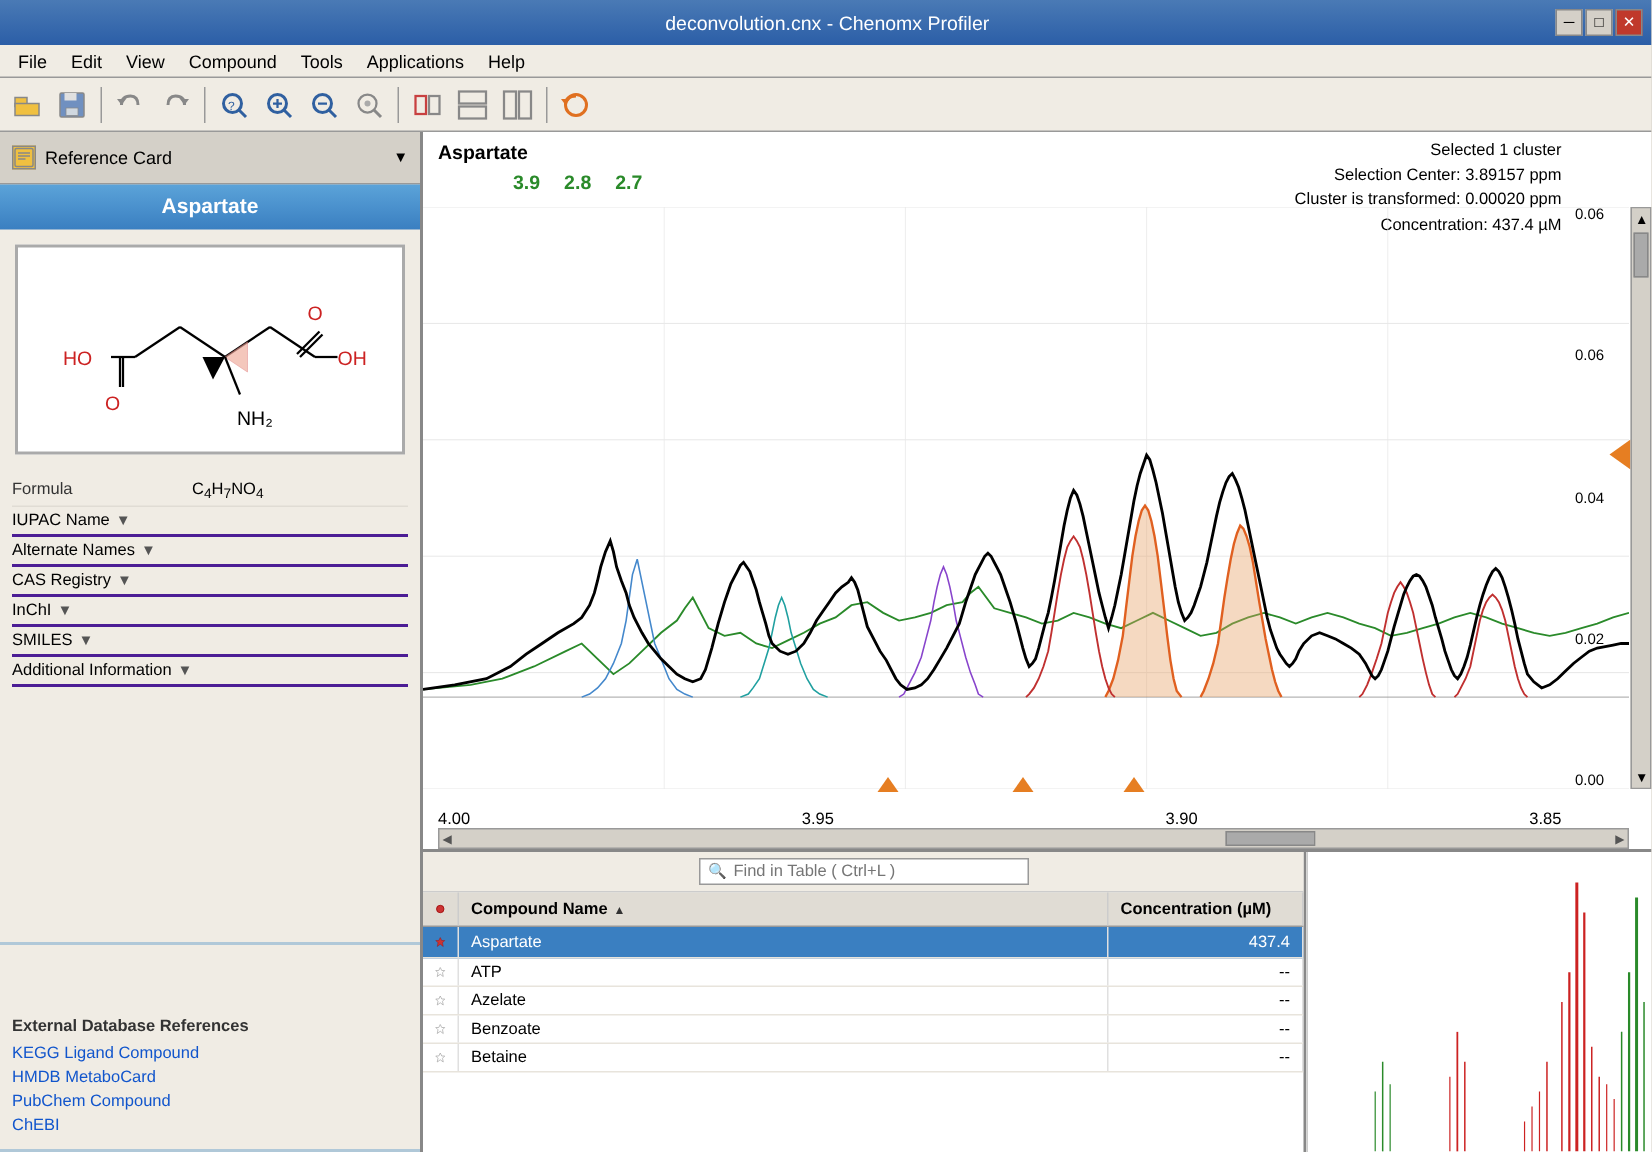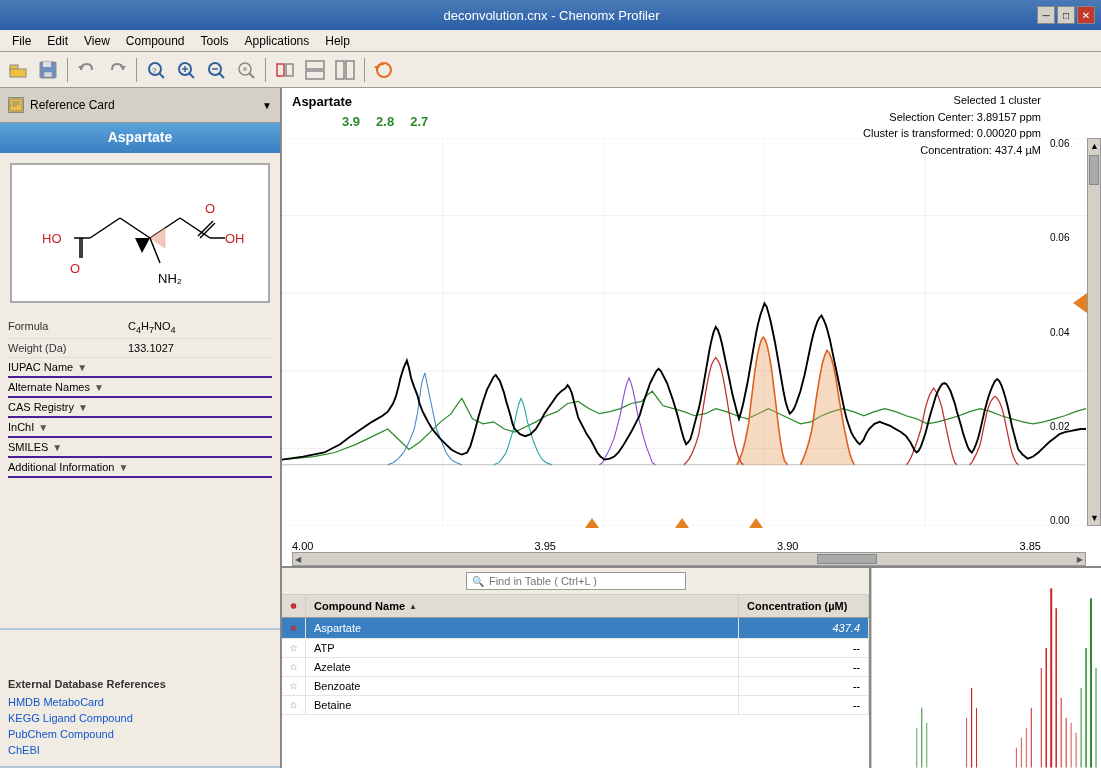--- a/index.html
+++ b/index.html
@@ -349,21 +349,21 @@
     .table-body { flex: 1; overflow-y: auto; }
     .table-row {
       display: flex;
       border-bottom: 1px solid #e8e4dc;
       font-size: 11px;
     }
     .table-row.selected { background: #3a7fc1; color: white; }
     .td-cell { padding: 3px 8px; border-right: 1px solid #e0e0e0; display: flex; align-items: center; }
     .td-pin { width: 24px; justify-content: center; }
     .td-name { flex: 1; }
-    .td-conc { width: 130px; text-align: right; justify-content: flex-end; font-style: italic; }
+    .td-conc { width: 130px; text-align: right; justify-content: flex-end; }
 
     .table-footer {
       background: #d4d0c8;
       border-top: 1px solid #999;
       padding: 2px 8px;
       display: flex;
       justify-content: space-around;
       font-size: 11px;
     }
 
@@ -538,24 +538,20 @@
 
         <polygon points="105,70 120,70 112,85" fill="#000"></polygon>
       </svg>
     </div>
 
     <div class="properties-section">
       <div class="prop-row">
         <span class="prop-label">Formula</span>
         <span class="prop-value">C<sub>4</sub>H<sub>7</sub>NO<sub>4</sub></span>
       </div>
-      <div class="prop-row">
-        <span class="prop-label">Weight (Da)</span>
-        <span class="prop-value">133.1027</span>
-      </div>
       <div class="expandable-row">
         <span>IUPAC Name</span>
         <span class="expand-icon">▼</span>
       </div>
       <div class="expandable-row">
         <span>Alternate Names</span>
         <span class="expand-icon">▼</span>
       </div>
       <div class="expandable-row">
         <span>CAS Registry</span>
@@ -572,22 +568,22 @@
       <div class="expandable-row">
         <span>Additional Information</span>
         <span class="expand-icon">▼</span>
       </div>
     </div>
 
     <div class="section-divider"></div>
 
     <div class="ext-db-section">
       <div class="ext-db-title">External Database References</div>
+      <a class="ext-db-link">KEGG Ligand Compound</a>
       <a class="ext-db-link">HMDB MetaboCard</a>
-      <a class="ext-db-link">KEGG Ligand Compound</a>
       <a class="ext-db-link">PubChem Compound</a>
       <a class="ext-db-link">ChEBI</a>
     </div>
 
     <div style="border-top:2px solid #b0c8d8; margin-top:4px;"></div>
   </div>
 
   <div class="right-panel">
 
     <div class="spectrum-area">

